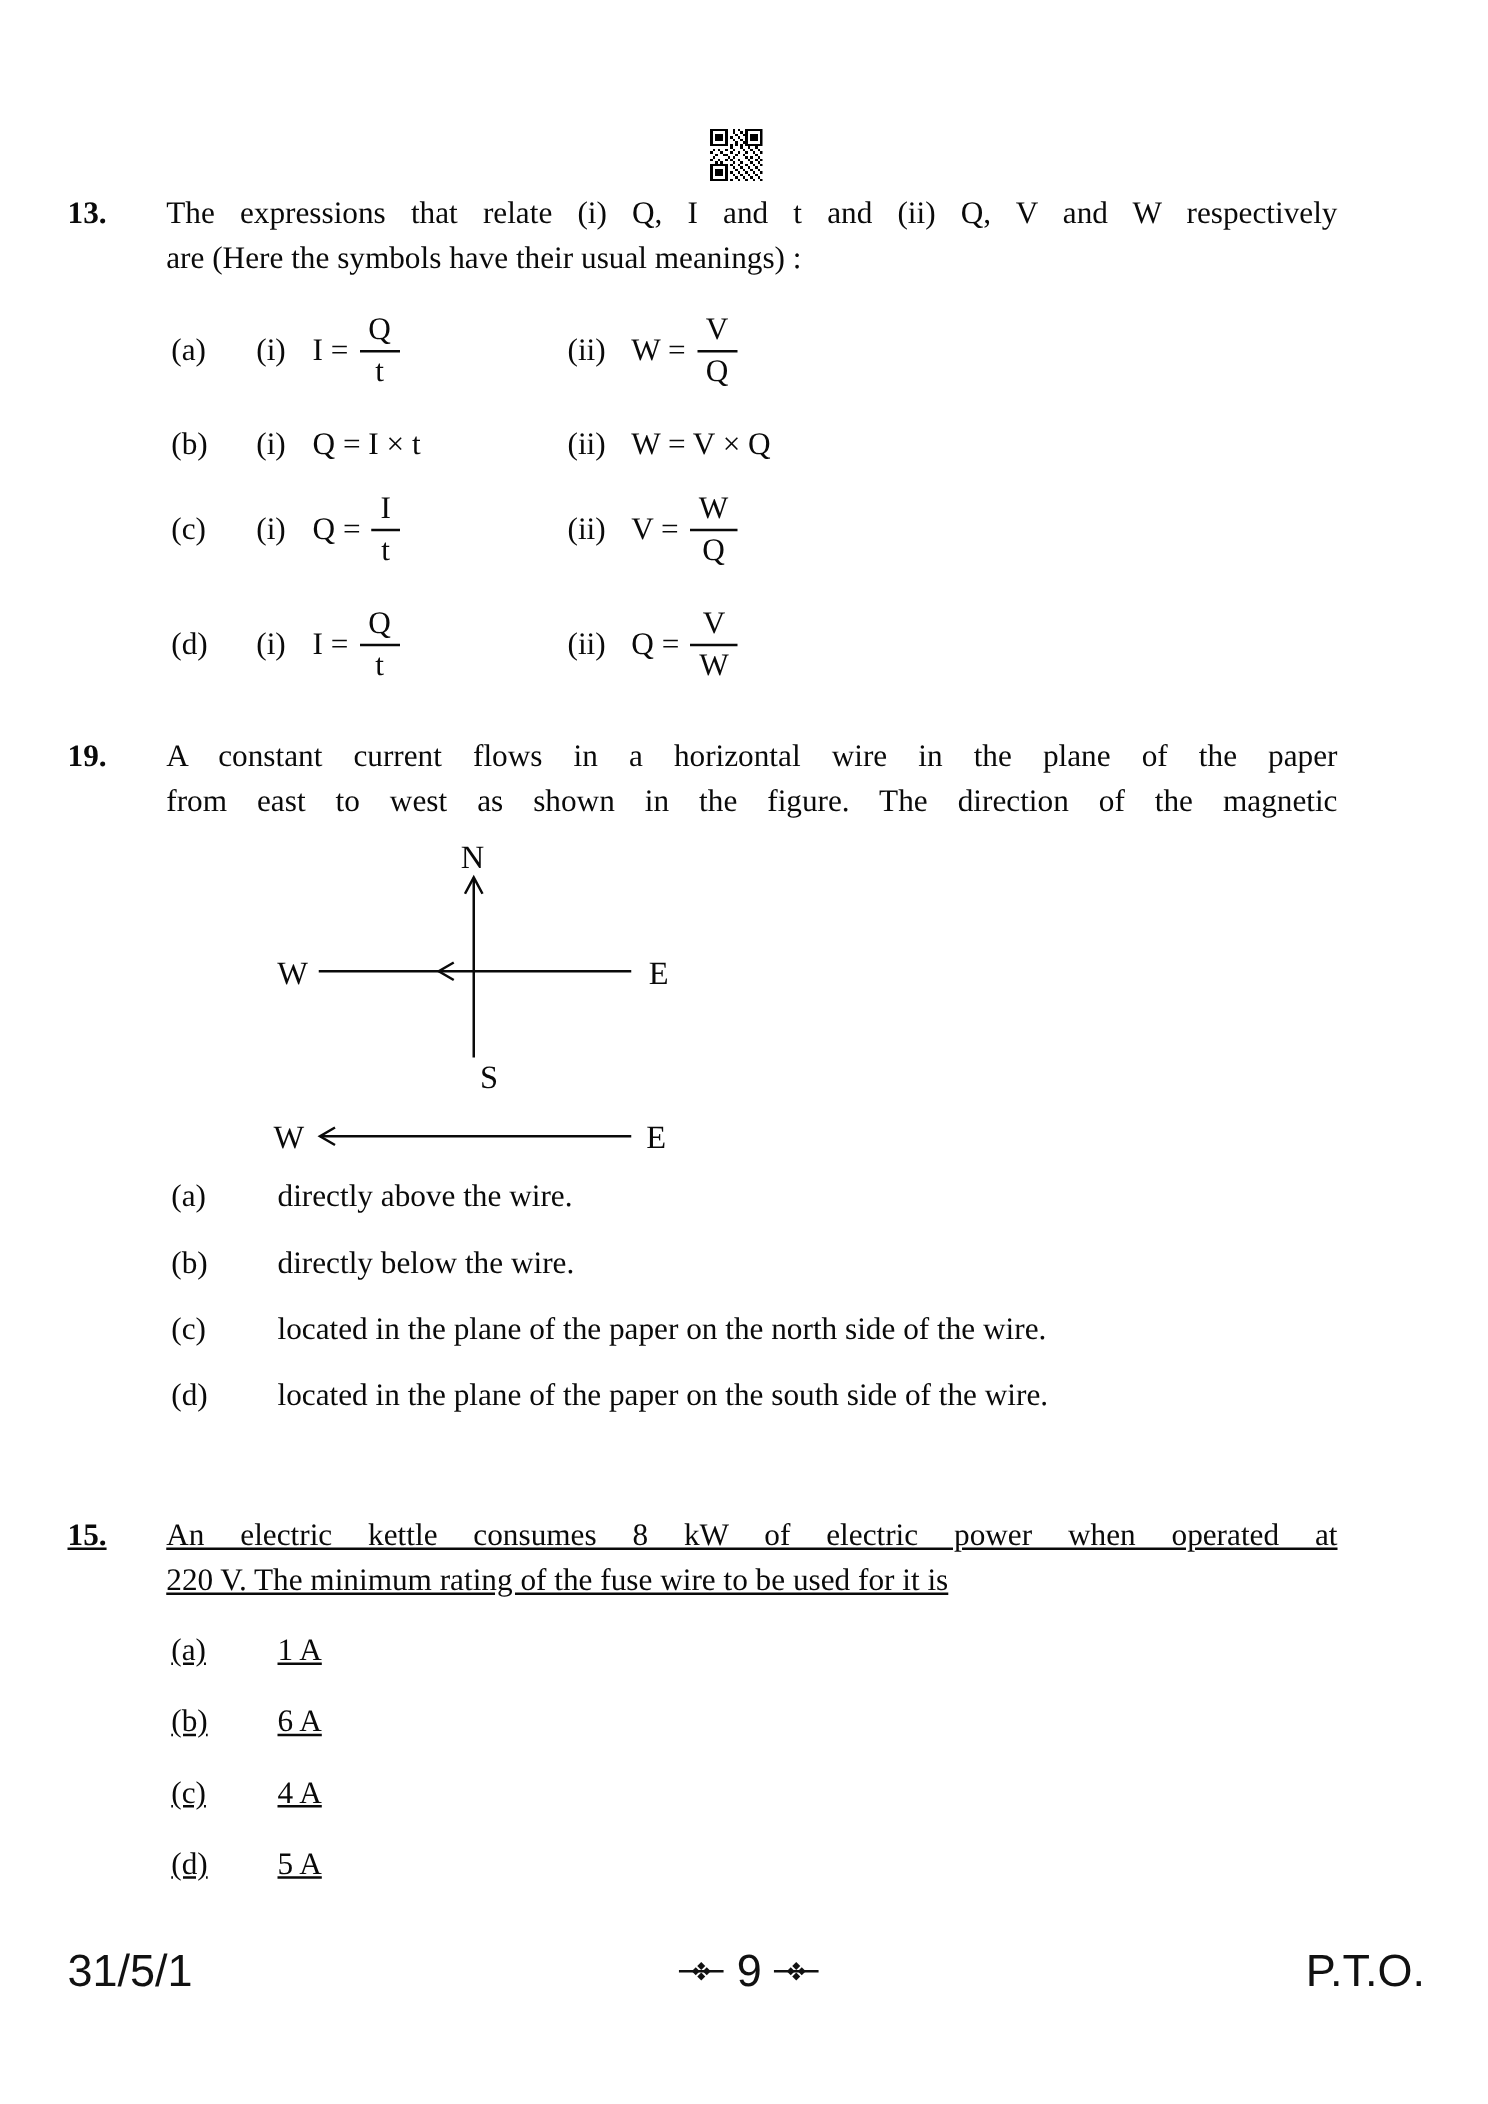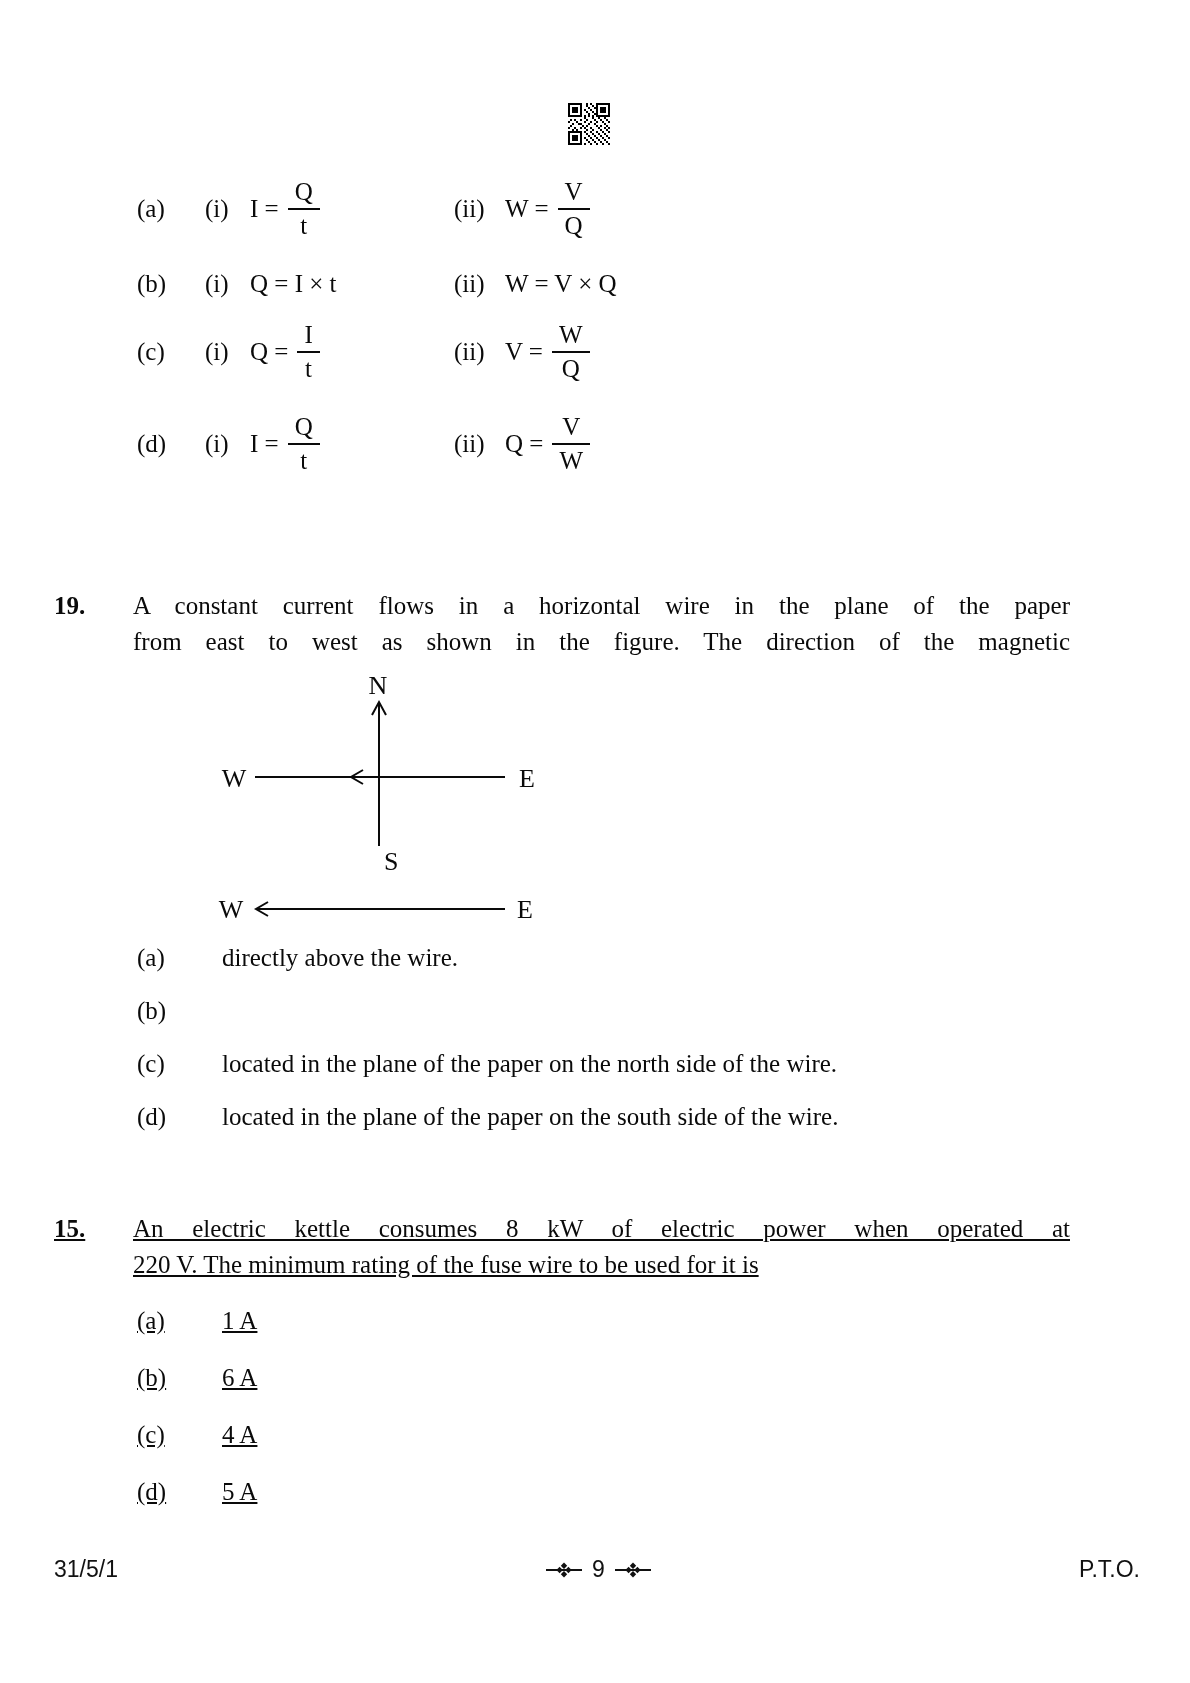--- a/index.html
+++ b/index.html
@@ -42,21 +42,21 @@
   #q15 .opt { margin-bottom:21px; }
 
   
   .fig { display:block; margin-left:126px; margin-top:2px; }
   .fig text { font-family:"Liberation Serif","DejaVu Serif",serif; font-size:26px; fill:#0a0a0a; }
   .fig line, .fig path { stroke:#0a0a0a; stroke-width:2; fill:none; }
 
   .footer {
     position:absolute; top:1556px; left:54px; width:1086px;
     display:flex; justify-content:space-between; align-items:center;
-    font-family:"Liberation Sans","DejaVu Sans",sans-serif; font-size:23px; color:#111;
+    font-family:"Liberation Sans","DejaVu Sans",sans-serif; font-size:36px; color:#111;
   }
   .pagenum { display:flex; align-items:center; gap:10px; }
   .orn { display:block; }
 </style>
 </head>
 <body>
 
 <div class="page">
 
   <svg class="qr" viewBox="0 0 21 21" shape-rendering="crispEdges">
@@ -72,20 +72,27 @@
     </g>
     <g fill="#000">
       <rect x="2" y="2" width="3" height="3"></rect>
         <rect x="16" y="2" width="3" height="3"></rect>
         <rect x="2" y="16" width="3" height="3"></rect>
       <path d="M9 0h1v1H9zM11 0h1v1h-1zM9 1h1v1H9zM12 1h1v1h-1zM10 2h1v1h-1zM13 2h1v1h-1zM8 3h1v1H8zM11 3h1v1h-1zM9 4h1v1H9zM12 4h1v1h-1zM10 5h1v1h-1zM13 5h1v1h-1zM8 6h1v1H8zM10 6h1v1h-1zM12 6h1v1h-1zM6 8h1v1H6zM6 10h1v1H6zM6 12h1v1H6zM1 8h1v1H1zM3 8h1v1H3zM0 9h1v1H0zM4 9h1v1H4zM2 10h1v1H2zM5 10h1v1H5zM1 11h1v1H1zM0 12h1v1H0zM3 12h1v1H3zM2 13h1v1H2zM4 13h1v1H4zM8 7h1v1H8zM12 7h1v1h-1zM15 7h1v1h-1zM18 7h1v1h-1zM9 8h1v1H9zM13 8h1v1h-1zM16 8h1v1h-1zM19 8h1v1h-1zM8 9h1v1H8zM11 9h1v1h-1zM14 9h1v1h-1zM17 9h1v1h-1zM20 9h1v1h-1zM10 10h1v1h-1zM13 10h1v1h-1zM18 10h1v1h-1zM7 11h1v1H7zM9 11h1v1H9zM14 11h1v1h-1zM16 11h1v1h-1zM19 11h1v1h-1zM8 12h1v1H8zM11 12h1v1h-1zM15 12h1v1h-1zM18 12h1v1h-1zM20 12h1v1h-1zM9 13h1v1H9zM12 13h1v1h-1zM16 13h1v1h-1zM19 13h1v1h-1zM8 14h1v1H8zM11 14h1v1h-1zM14 14h1v1h-1zM17 14h1v1h-1zM20 14h1v1h-1zM9 15h1v1H9zM12 15h1v1h-1zM15 15h1v1h-1zM18 15h1v1h-1zM10 16h1v1h-1zM13 16h1v1h-1zM16 16h1v1h-1zM19 16h1v1h-1zM8 17h1v1H8zM11 17h1v1h-1zM14 17h1v1h-1zM17 17h1v1h-1zM20 17h1v1h-1zM9 18h1v1H9zM12 18h1v1h-1zM15 18h1v1h-1zM18 18h1v1h-1zM10 19h1v1h-1zM13 19h1v1h-1zM16 19h1v1h-1zM19 19h1v1h-1zM8 20h1v1H8zM11 20h1v1h-1zM14 20h1v1h-1zM17 20h1v1h-1zM20 20h1v1h-1z"></path>
     </g>
   </svg>
 
   <section class="question" id="q13">
+    <div class="qrow">
+      <span class="qnum">13.</span>
+      <div class="qbody">
+        <div class="line just">The expressions that relate (i) Q, I and t and (ii) Q, V and W respectively</div>
+        <div class="line">are (Here the symbols have their usual meanings) :</div>
+      </div>
+    </div>
     <div class="opts13">
 
       <div class="row13" id="r13a">
         <span class="c-lbl">(a)</span>
         <span class="c-i">(i)</span>
         <span class="c-f1 feq">
           <span>I =</span>
           <span class="frac">
             <span class="num">Q</span>
             <span class="den">t</span>
@@ -176,20 +183,21 @@
       <text x="345" y="256" text-anchor="middle">E</text>
     </svg>
 
     <div class="opts">
       <div class="opt">
         <span class="lbl">(a)</span>
         <span>directly above the wire.</span>
       </div>
       <div class="opt">
         <span class="lbl">(b)</span>
+        <span>directly below the wire.</span>
       </div>
       <div class="opt">
         <span class="lbl">(c)</span>
         <span>located in the plane of the paper on the north side of the wire.</span>
       </div>
       <div class="opt">
         <span class="lbl">(d)</span>
         <span>located in the plane of the paper on the south side of the wire.</span>
       </div>
     </div>

